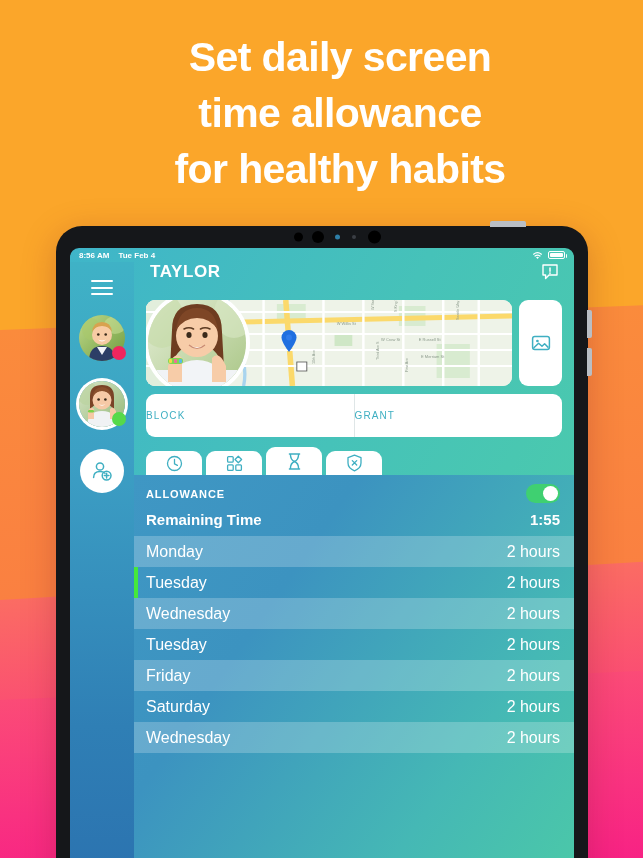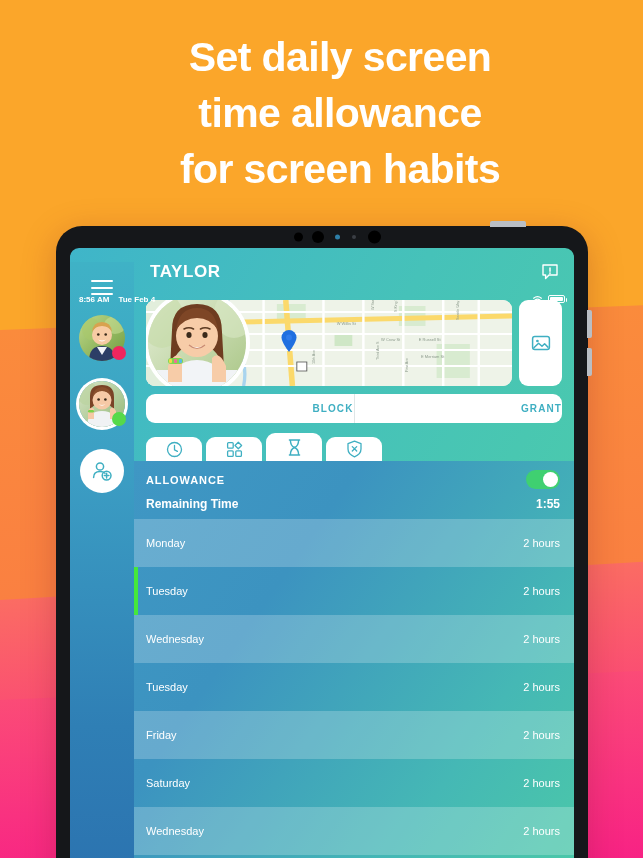--- a/index.html
+++ b/index.html
@@ -76,21 +76,21 @@
     position:absolute; left:14px; top:22px; right:14px; bottom:0;
     background:linear-gradient(118deg,#3FB5C9 0%,#46C2B9 42%,#4ECFA4 100%);
     border-radius:9px 9px 0 0;
     overflow:hidden;
   }
 
   
   .statusbar {
     height:14px; display:flex; align-items:center;
     padding:0 9px; color:#fff; font-size:8px; font-weight:600;
-    position:relative; z-index:3;margin-top:44px;
+    position:relative; z-index:3;
   }
   .sb-time { margin-right:9px; }
   .sb-right { margin-left:auto; display:flex; align-items:center; gap:5px; }
   .batt {
     width:17px; height:8px; border:1px solid #fff; border-radius:2px;
     position:relative; padding:1px;
   }
   .batt::after { content:""; position:absolute; right:-3px; top:2px; width:1.5px; height:4px; background:#fff; border-radius:0 1px 1px 0;}
   .batt i { display:block; width:100%; height:100%; background:#fff; border-radius:1px; }
 
@@ -147,22 +147,22 @@
   .photobtn {
     width:43px; height:86px; border-radius:9px; background:#fff;
     display:flex; align-items:center; justify-content:center;
   }
 
   
   .bgwrap { margin:8px 12px 0; border-radius:9px; overflow:hidden;
     background:linear-gradient(110deg,rgba(93,190,205,.55),rgba(110,205,185,.55)); }
   .bgrow { display:flex; background:#fff; }
   .bgbtn {
-    flex:1; text-align:right; padding:9px 0;
-    color:#3FAFC2; font-size:10px; font-weight:bold; letter-spacing:1.1px;
+    flex:1; text-align:left; padding:16px 0;
+    color:#3FAFC2; font-size:10px; font-weight:normal; letter-spacing:1.1px;
   }
   .bgsep { width:1px; background:#DFE6E7; }
   .allow-txt { text-align:center; padding:9px 0 12px; color:#fff; }
   .allow-l1 { font-size:15px; font-weight:bold; }
   .allow-l2 { font-size:15px; font-weight:bold; margin-top:2px; }
   .green { color:#6EF05A; }
 
   
   .tabs { margin-top:10px; padding-left:12px; display:flex; align-items:flex-end; height:28px; position:relative; }
   .tab {
@@ -182,27 +182,27 @@
     display:flex; align-items:center; padding:9px 14px 4px 12px;
   }
   .listhead-t { color:#fff; font-size:11px; font-weight:bold; letter-spacing:.9px; }
   .toggle {
     margin-left:auto; width:34px; height:19px; border-radius:10px;
     background:#3FD071; position:relative;
   }
   .toggle i { position:absolute; right:2px; top:2px; width:15px; height:15px; background:#fff; border-radius:50%; }
   .remrow {
     display:flex; align-items:center; padding:4px 14px 8px 12px;
-    color:#fff; font-size:12px; font-weight:bold;
+    color:#fff; font-size:15px; font-weight:bold;
   }
   .remrow .v { margin-left:auto; }
   .daylist { padding:0 0 0 0; }
   .dayrow {
-    display:flex; align-items:center; height:48px;
-    padding:0 14px 0 12px; color:#fff; font-size:11px;
+    display:flex; align-items:center; height:31px;
+    padding:0 14px 0 12px; color:#fff; font-size:16px;
     position:relative;
   }
   .dayrow.alt { background:rgba(255,255,255,.22); }
   .dayrow .v { margin-left:auto; }
   .today-bar {
     position:absolute; left:0; top:0; bottom:0; width:4px; background:#45E83B;
   }
 </style>
 </head>
 <body>
@@ -210,21 +210,21 @@
 <div class="bg-root">
   <div class="bg-a"></div>
   <div class="bg-b"></div>
   <div class="bg-c"></div>
   <div class="bg-d"></div>
 </div>
 
 <div class="headline">
   <div>Set daily screen</div>
   <div>time allowance</div>
-  <div>for screen habits</div>
+  <div>for healthy habits</div>
 </div>
 
 <div class="tablet">
   <div class="power-btn"></div>
   <div class="vol-btn vol-1"></div>
   <div class="vol-btn vol-2"></div>
 
   <div class="bezel-top">
     <span class="sensor s1"></span>
     <span class="sensor s2"></span>

